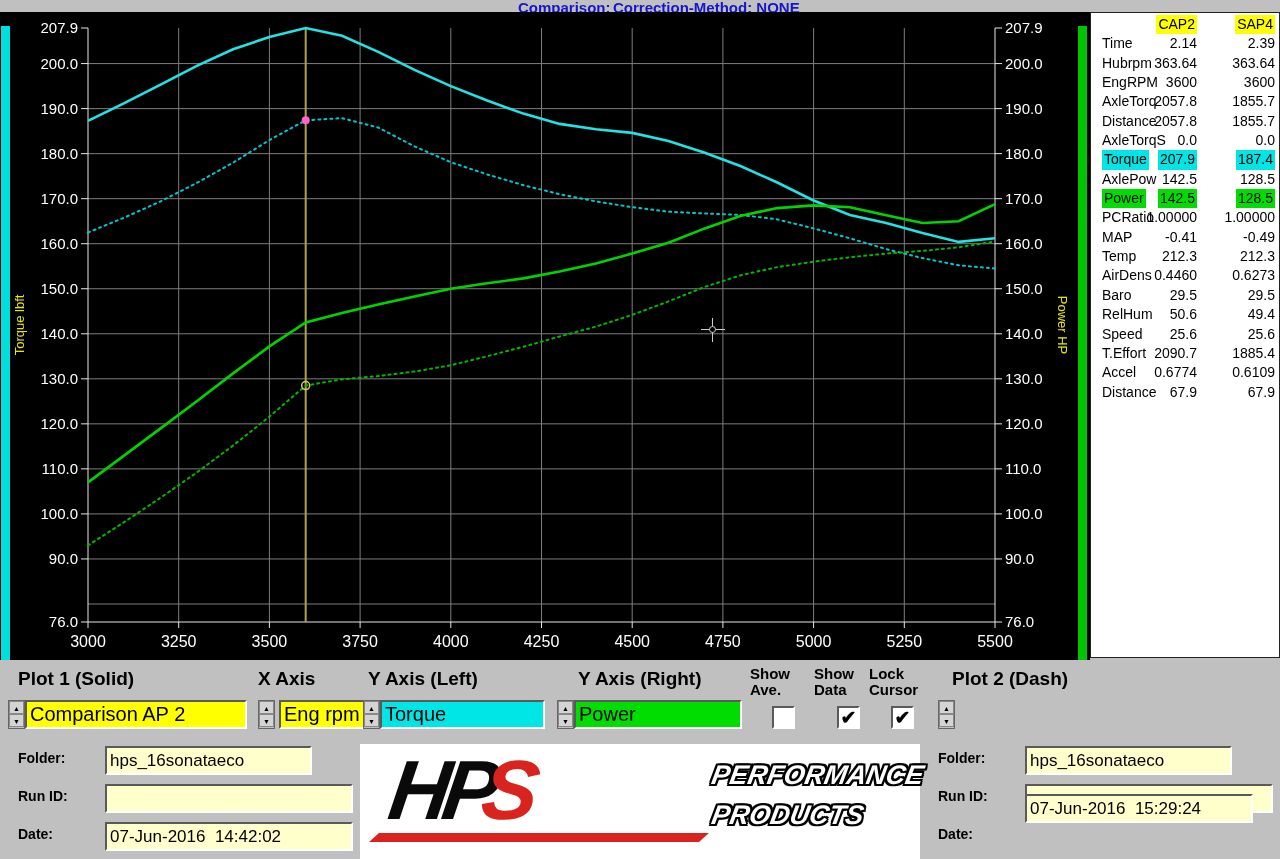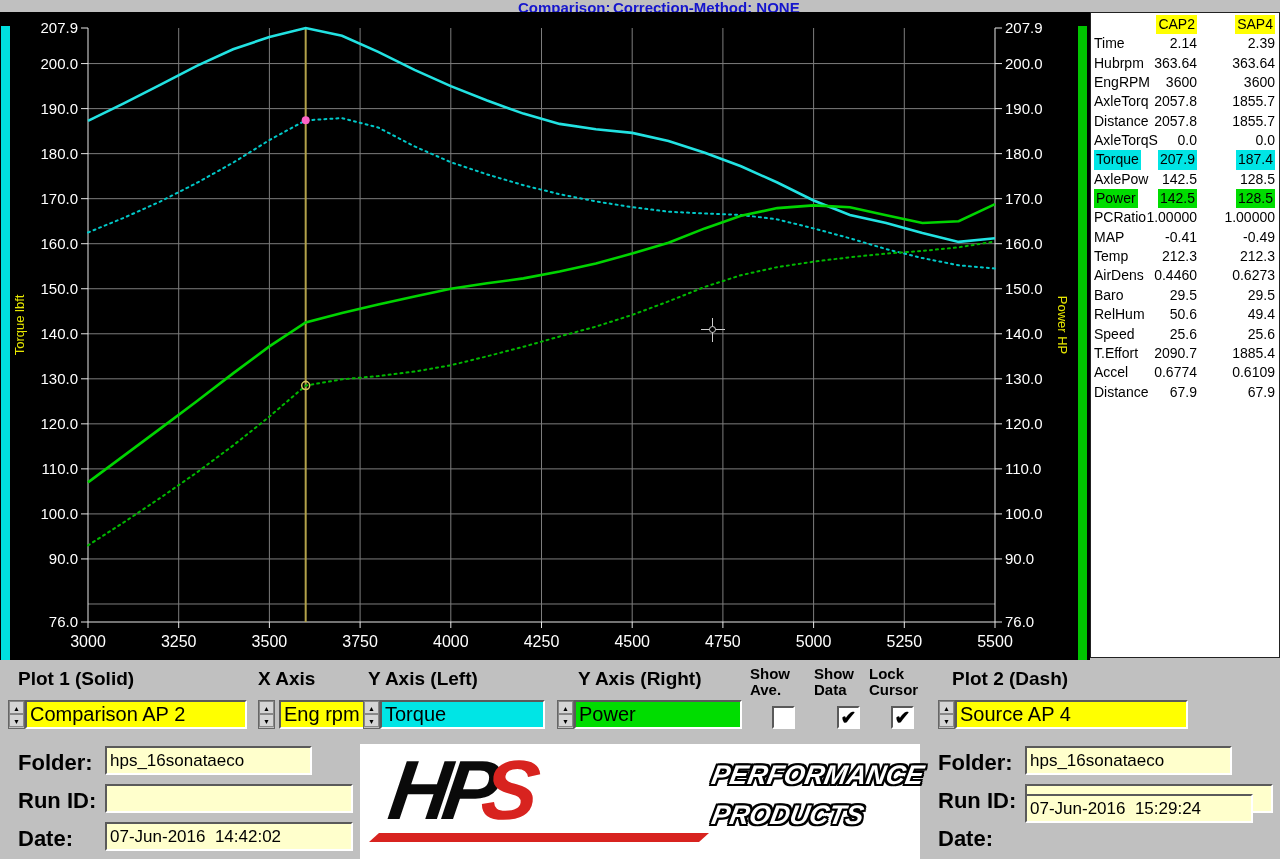--- a/index.html
+++ b/index.html
@@ -21,21 +21,21 @@
   
   #crosshair { position:absolute; left:701px; top:318px; width:24px; height:24px; pointer-events:none; }
   #crosshair .h { position:absolute; left:0; top:11px; width:24px; height:1px; background:#cfcfcf; }
   #crosshair .v { position:absolute; left:11px; top:0; width:1px; height:24px; background:#cfcfcf; }
   #crosshair .c { position:absolute; left:8px; top:8px; width:7px; height:7px; border:1px solid #cfcfcf; border-radius:50%; background:#000; }
   
   #data-panel { position:absolute; left:1090px; top:12px; width:190px; height:646px;
     background:#fff; border:1px solid #222; font-size:14px; color:#000;text-align:right; }
   .prow { position:relative; height:19.35px; line-height:19.35px; }
   #panel-head { margin-top:2px; }
-  .plabel { position:absolute; left:3px; white-space:nowrap; }
+  .plabel { position:absolute; left:11px; white-space:nowrap; }
   .pval  { position:absolute; right:82px; }
   .pval2 { position:absolute; right:4px; }
   .hl-head   { background:#ffff00; padding:0 2px; }
   .hl-torque { background:#00e5e5; padding:0 2px; }
   .hl-power  { background:#00dd00; padding:0 2px; }
   
   #controls { position:absolute; left:0; top:660px; width:1280px; height:199px; background:#c0c0c0; }
   .biglabel { position:absolute; font-size:19px; font-weight:bold; color:#000; white-space:nowrap; }
   .cb-label { position:absolute; top:666px; width:58px; text-align:left; font-size:15px; font-weight:bold; line-height:16px; }
   .combo { position:absolute; height:31px; }
@@ -48,21 +48,21 @@
     border:2px solid; border-color:#5a5a5a #ffffff #ffffff #5a5a5a; padding:0 3px;
     white-space:pre; overflow:hidden; }
   .f-yellow { background:#ffff00; }
   .f-cyan   { background:#00e5e5; }
   .f-green  { background:#00dd00; }
   .f-pale   { background:#ffffcc; font-size:17px; }
   .checkbox { position:absolute; top:706px; width:23px; height:23px; background:#fff;
     border:2px solid; border-color:#5a5a5a #ffffff #ffffff #5a5a5a;
     font-size:19px; font-weight:bold; line-height:20px; text-align:center; color:#000; }
   
-  .info-label { position:absolute; font-size:22px; font-weight:bold; }
+  .info-label { position:absolute; font-size:14px; font-weight:bold; }
   
   #logo-box { position:absolute; left:360px; top:744px; width:560px; height:115px; background:#fff; }
   #hps-letters { position:absolute; left:30px; top:-4px; font-size:84px; font-weight:bold; font-style:italic;
     letter-spacing:-7px; transform:skewX(-8deg); line-height:100px; }
   #hps-letters .hp { color:#0a0a0a; }
   #hps-letters .s  { color:#d8231f; margin-left:-10px; }
   #hps-swoosh { position:absolute; left:14px; top:89px; width:330px; height:9px; background:#d8231f;
     transform:skewX(-48deg); }
   .perf-line { position:absolute; left:352px; font-size:27px; font-weight:bold; font-style:italic;
     transform:skewX(-10deg); color:#fff; letter-spacing:0px; white-space:nowrap;
@@ -351,21 +351,20 @@
       <span class="sp-up">▲</span>
       <span class="sp-dn">▼</span>
     </div>
   <div class="field f-green" style="left:17px; width:168px">Power</div>
 </div>
 <div class="combo" style="left:938px; top:700px; width:252px">
   <div class="spinner">
       <span class="sp-up">▲</span>
       <span class="sp-dn">▼</span>
     </div>
-  <div class="field f-yellow" style="left:17px; width:233px">Source AP 4</div>
 </div>
 
 <div class="checkbox" style="left:772px"></div>
 <div class="checkbox" style="left:837px">✔</div>
 <div class="checkbox" style="left:891px">✔</div>
 
 <div class="info-label" style="left:18px; top:750px">Folder:</div>
 <div class="field f-pale" style="left:105px; top:746px; width:207px">hps_16sonataeco</div>
 <div class="info-label" style="left:18px; top:788px">Run ID:</div>
 <div class="field f-pale" style="left:105px; top:784px; width:248px"></div>

